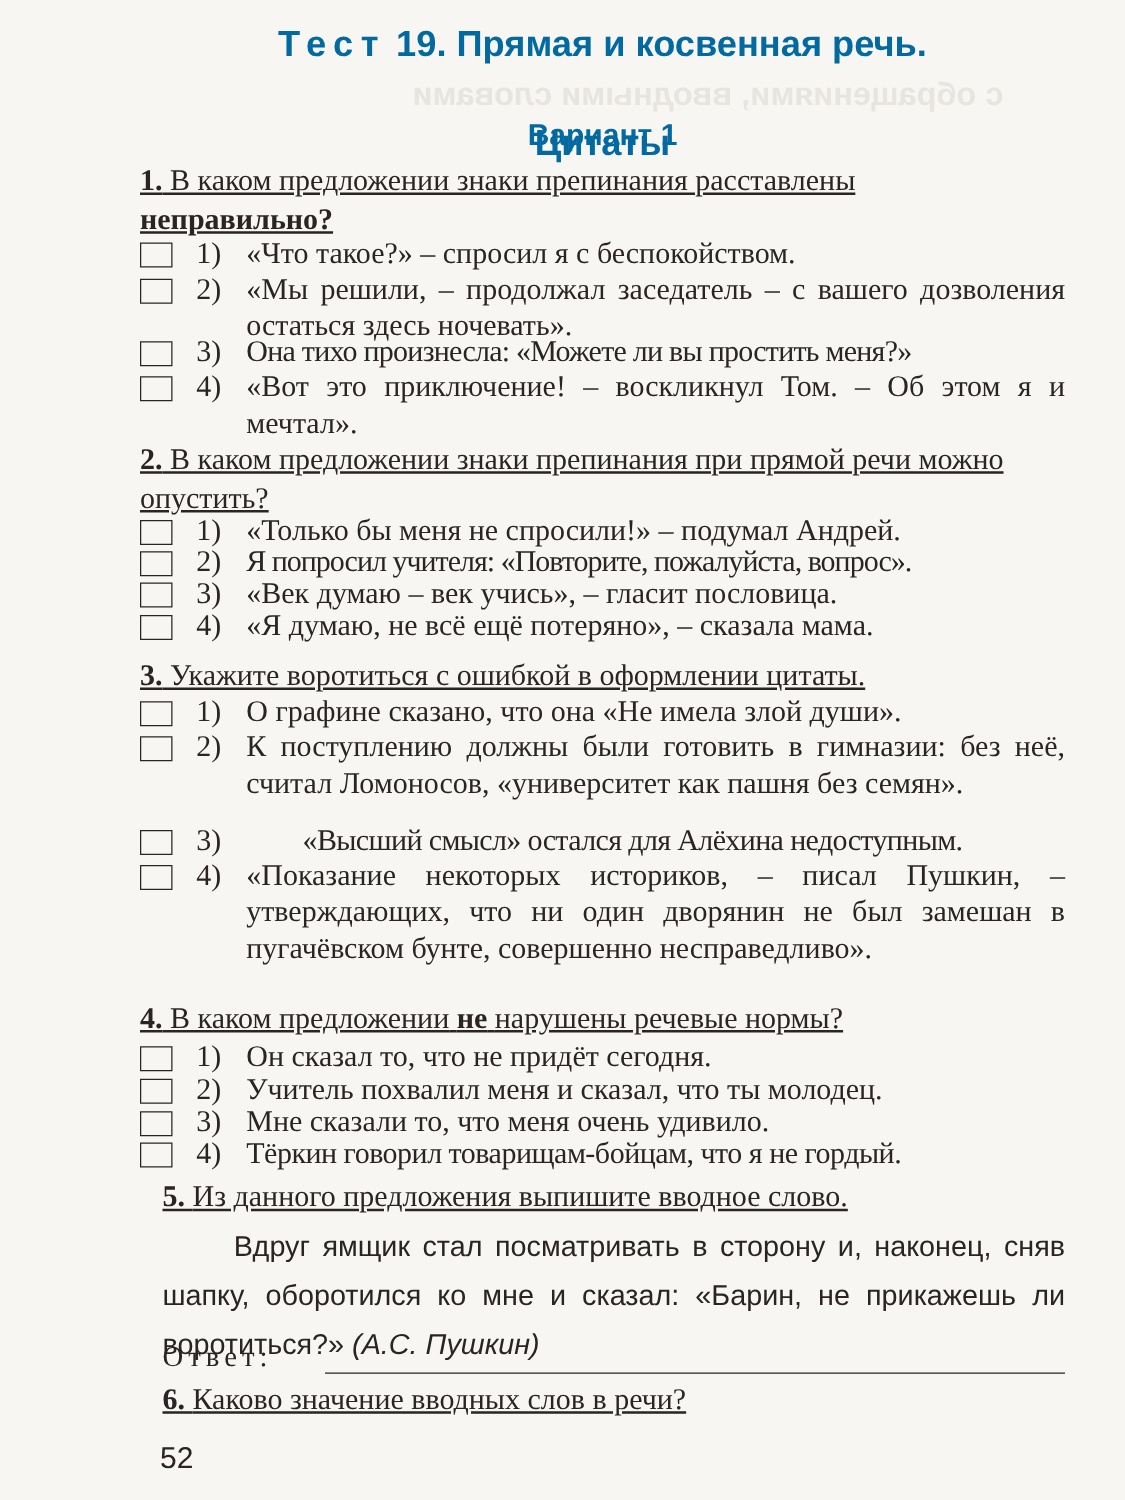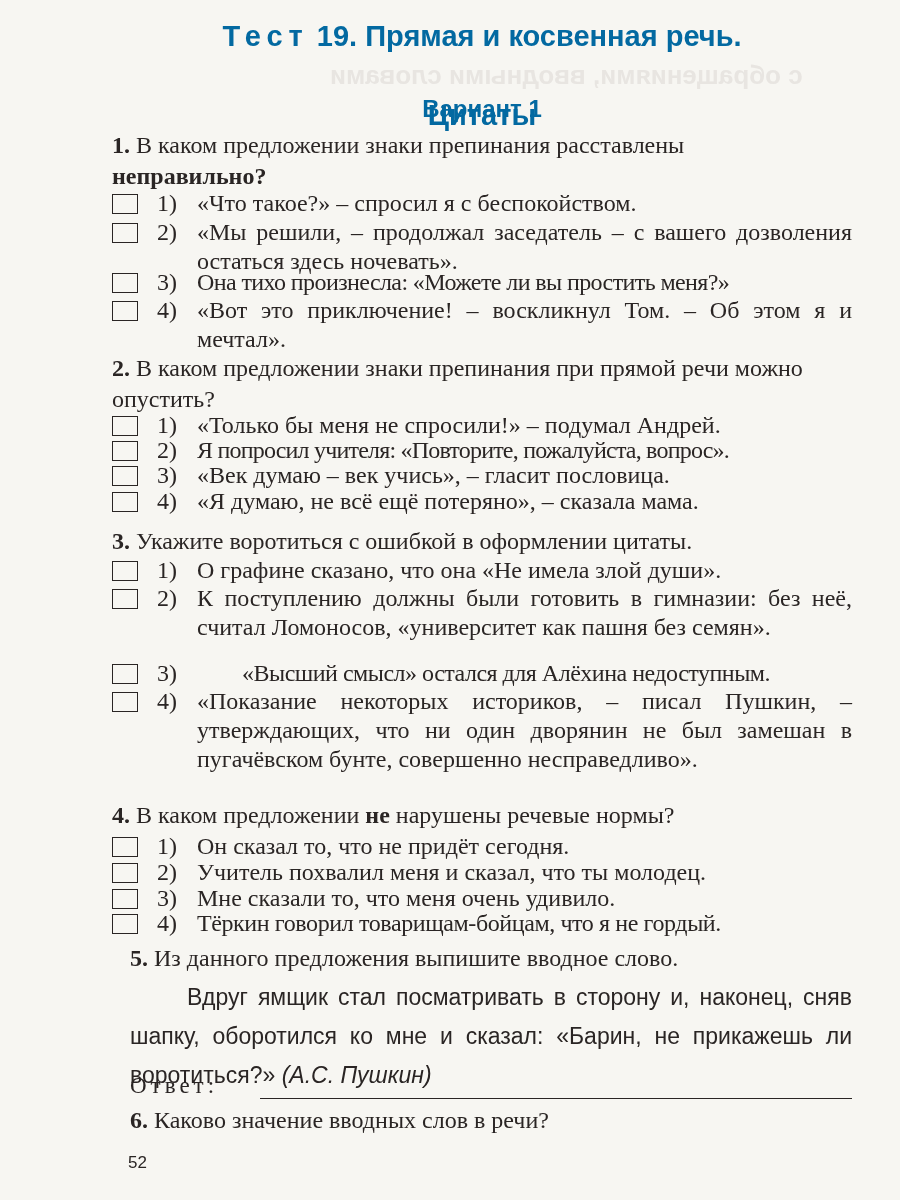--- a/index.html
+++ b/index.html
@@ -13,21 +13,21 @@
     .page { position: absolute; left: 112px; top: 0; width: 740px; }
     .title {
       position: absolute; left: 0; width: 740px; text-align: center;
       font-family: "Liberation Sans", sans-serif; font-weight: bold;
       font-size: 29px; color: #0369a1;
     }
     .title-1 { top: 20px; }
     .title-1 .spaced { letter-spacing: 6px; }
     .title-2 { top: 55px; margin-top: 44px; }
     .title-3 { top: 95px; font-size: 24px; }
-    .q { position: absolute; left: 0; width: 740px; font-size: 24px; line-height: 31px; }
+    .q { position: absolute; left: 0; width: 740px; font-size: 24px; line-height: 31px; text-decoration: underline; }
     .q .num { font-weight: bold; }
     .q b { font-weight: bold; }
     .opt { position: absolute; left: 0; width: 740px; font-size: 24px; line-height: 29px; }
     .opt .cb {
       position: absolute; left: 0; top: 5px; width: 26px; height: 20px;
       border: 1.6px solid #2a2524; box-sizing: border-box; background: transparent;
     }
     .opt .idx { position: absolute; left: 45px; top: 0; }
     .opt .txt { position: absolute; left: 85px; top: 0; width: 655px; text-align: justify; text-align-last: left; }
     .quote {
@@ -40,21 +40,21 @@
       position: absolute; left: 18px; top: 1073px; width: 722px; height: 30px;
       font-size: 23px;
     }
     .answer .lbl { letter-spacing: 4px; }
     .answer .line {
       position: absolute; left: 130px; top: 25px; width: 592px; height: 0;
       border-top: 1.5px solid #2a2524;
     }
     .pagenum {
       position: absolute; left: 128px; top: 1153px;
-      font-family: "Liberation Sans", sans-serif; font-size: 17px;
+      font-family: "Liberation Sans", sans-serif; font-size: 24px;
     }
     .ghost {
       position: absolute; color: rgba(120,110,105,0.12);
       font-family: "Liberation Sans", sans-serif; font-weight: bold; font-size: 26px;
       transform: scaleX(-1); white-space: nowrap;
     }
   </style>
 </head>
 <body>
 

